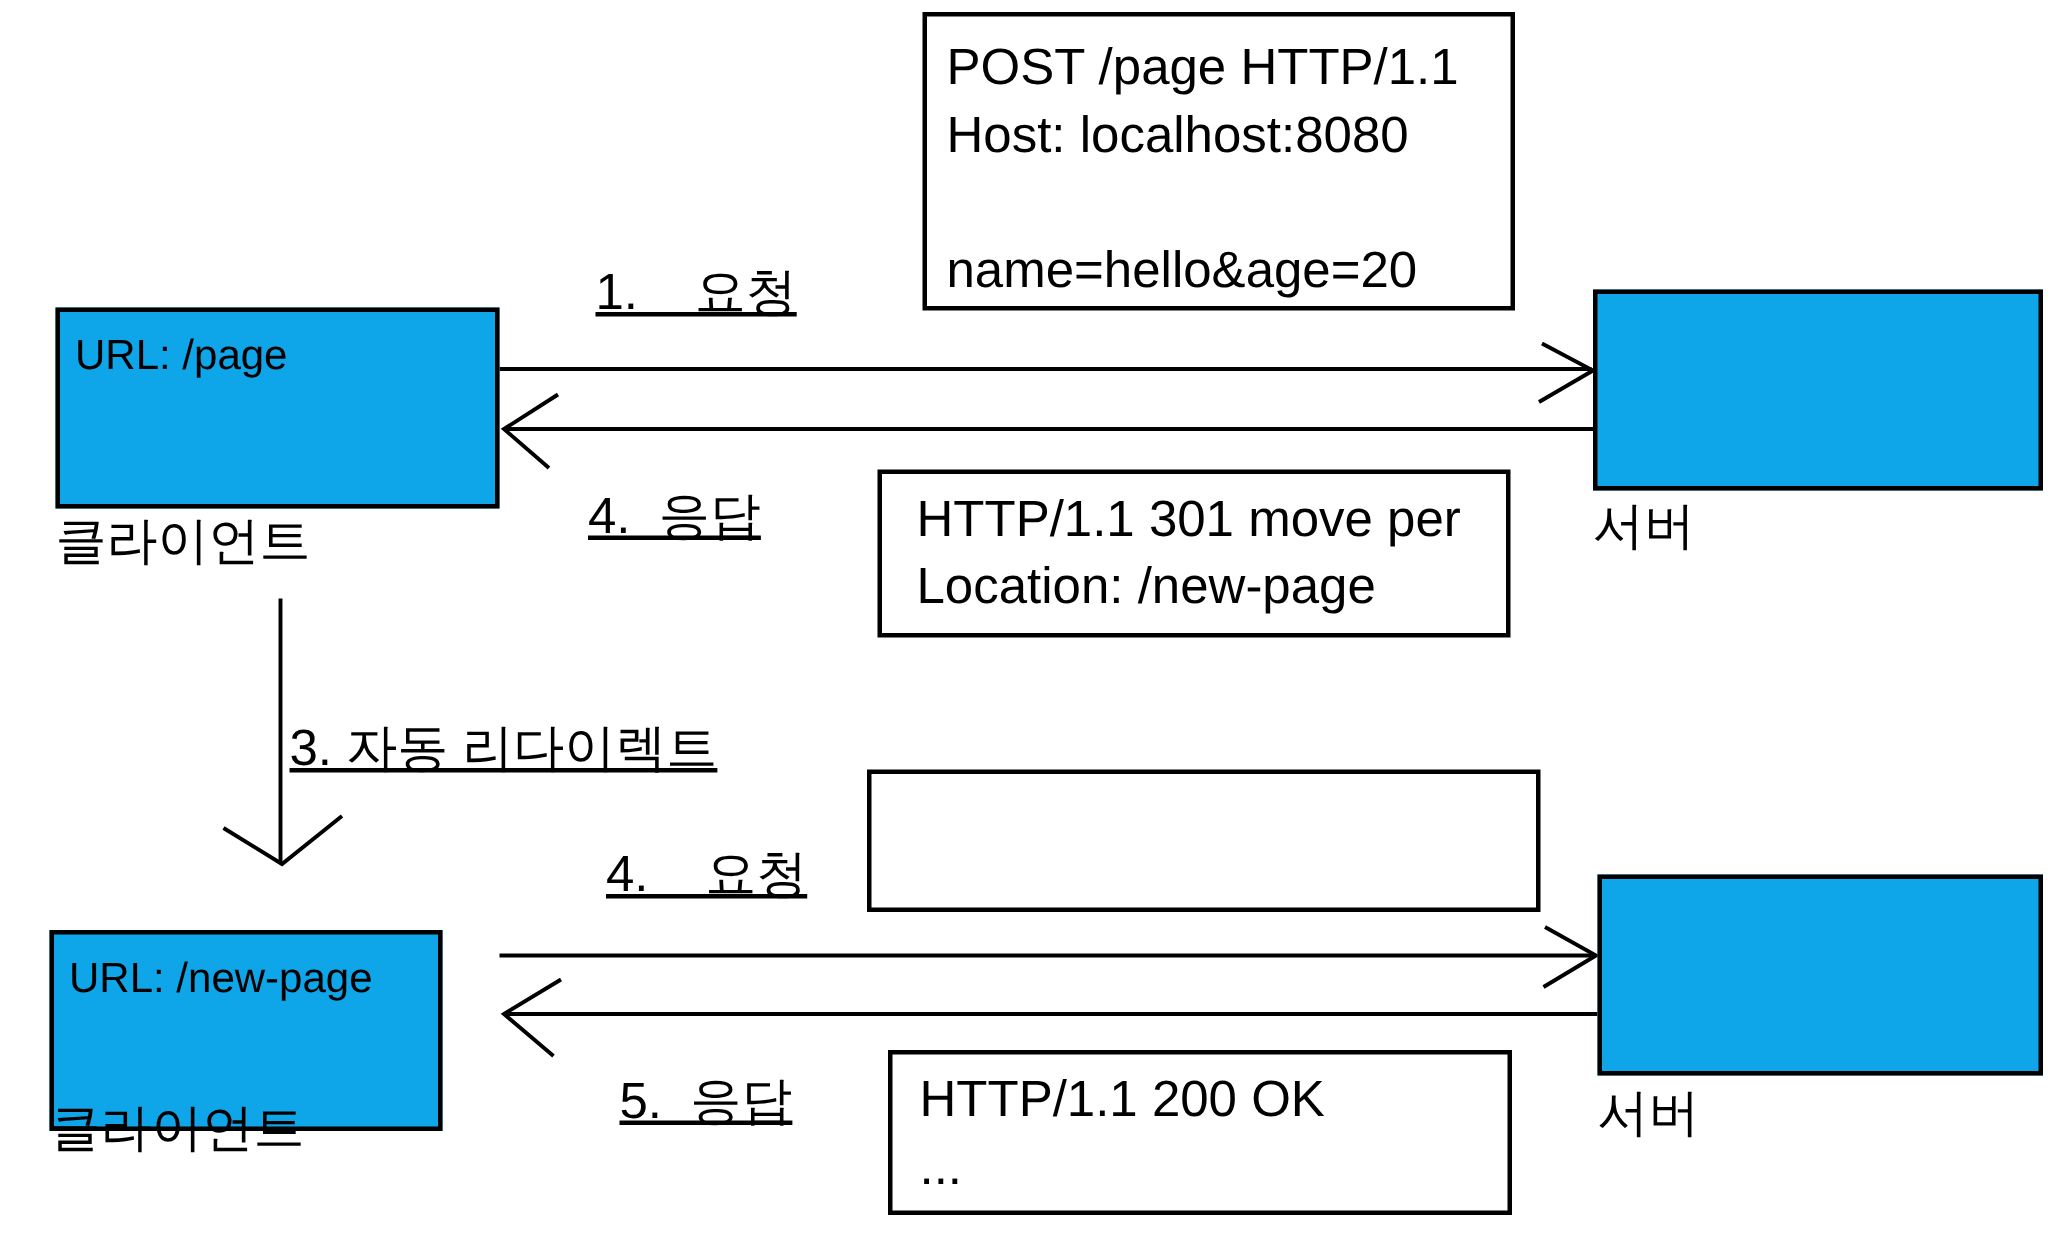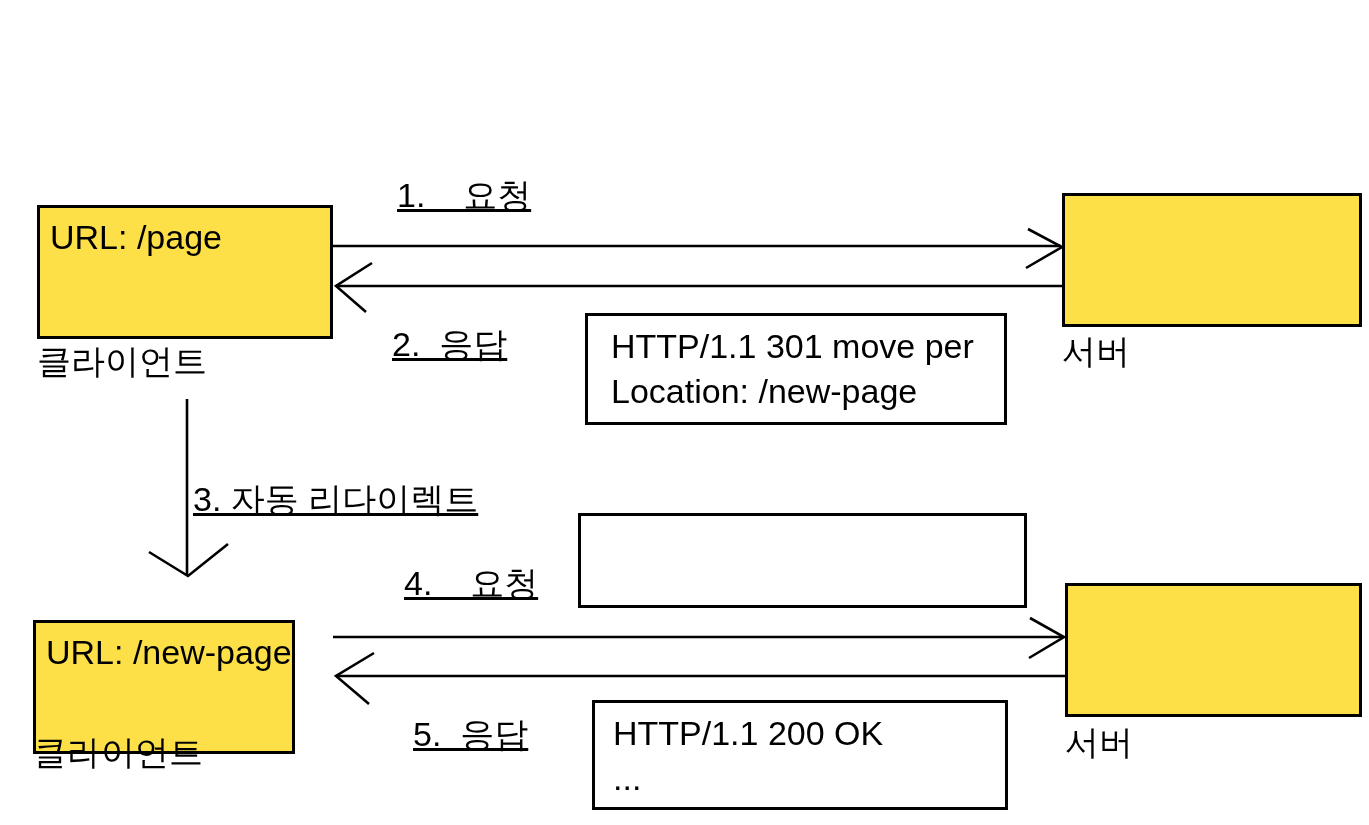--- a/index.html
+++ b/index.html
@@ -20,22 +20,22 @@
   }
   #arrow-layer line, #arrow-layer polyline {
     stroke: var(--ink);
     stroke-width: 2.6;
     fill: none;
   }
   .entity {
     position: absolute;
     box-sizing: border-box;
     border: 3px solid var(--ink);
-    background: #fde047;
-    font-size: 34px;
+    background: #0ea5e9;
+    font-size: 28px;
     line-height: 42px;
     padding: 8px 10px;
     white-space: pre;
   }
   .msg {
     position: absolute;
     box-sizing: border-box;
     border: 3px solid var(--ink);
     background: #ffffff;
     font-size: 34px;
@@ -105,31 +105,35 @@
   <div class="entity" id="client-top">URL: /page</div>
   <div class="entity" id="server-top"></div>
   <div class="entity" id="client-bottom">URL: /new-page</div>
   <div class="entity" id="server-bottom"></div>
 
   <div class="caption" id="client-top-caption">클라이언트</div>
   <div class="caption" id="server-top-caption">서버</div>
   <div class="caption" id="client-bottom-caption">클라이언트</div>
   <div class="caption" id="server-bottom-caption">서버</div>
 
+  <div class="msg" id="msg-request1">POST /page HTTP/1.1
+Host: localhost:8080
+
+name=hello&amp;age=20</div>
 
   <div class="msg" id="msg-response1">HTTP/1.1 301 move per
 Location: /new-page</div>
 
   <div class="msg" id="msg-request2">
     
     
   </div>
 
   <div class="msg" id="msg-response2">HTTP/1.1 200 OK
 ...</div>
 
   <div class="step" id="step1">1.    요청</div>
-  <div class="step" id="step2">2.  응답</div>
+  <div class="step" id="step2">4.  응답</div>
   <div class="step" id="step3">3. 자동 리다이렉트</div>
   <div class="step" id="step4">4.    요청</div>
   <div class="step" id="step5">5.  응답</div>
 
 </div>
 
 </body></html>

